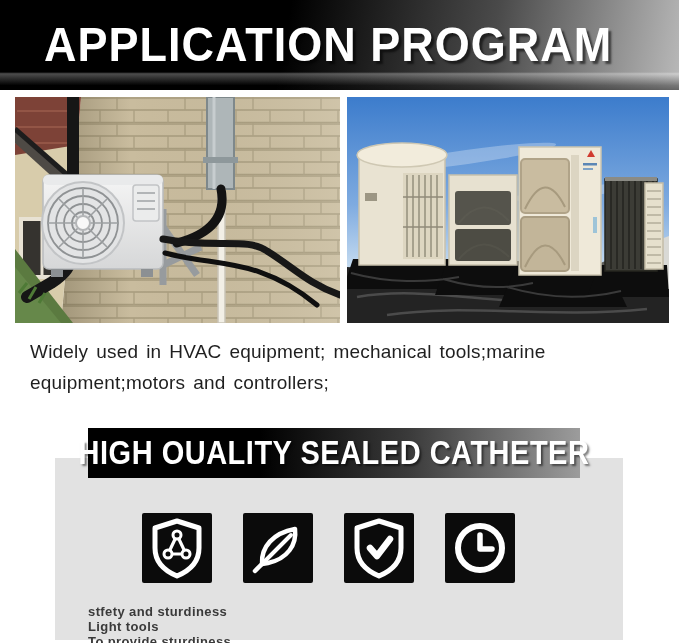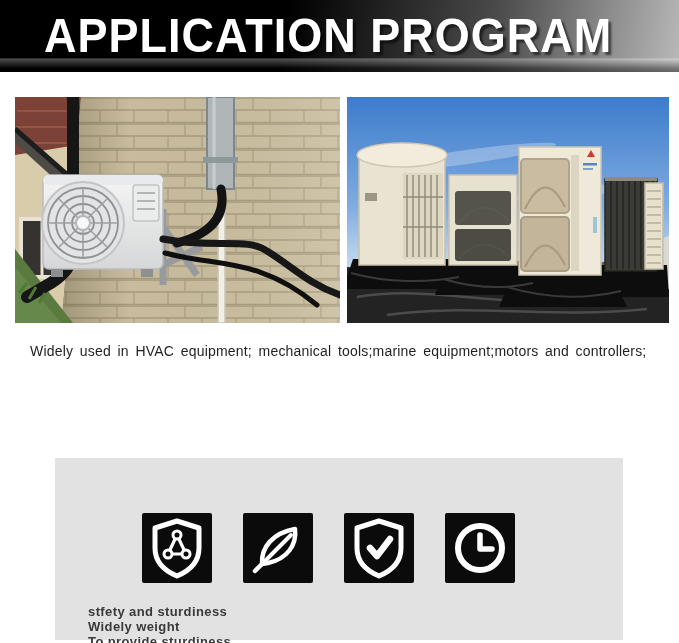--- a/index.html
+++ b/index.html
@@ -1,37 +1,37 @@
 <!DOCTYPE html>
 <html><head>
 <meta charset="utf-8">
 <style>
   html,body{margin:0;padding:0;background:#fff;}
   .page{position:relative;width:679px;height:643px;background:#fff;overflow:hidden;
         font-family:"Liberation Sans",sans-serif;}
 
   
-  .banner{position:absolute;left:0;top:0;width:679px;height:72px;
+  .banner{position:absolute;left:0;top:0;width:679px;height:90px;
     background:
       linear-gradient(to bottom, rgba(255,255,255,0) 80%, rgba(255,255,255,.30) 82%, rgba(0,0,0,.35) 95%, rgba(0,0,0,.45) 100%),
       linear-gradient(100deg,#000 0%,#000 42%,#4a4a4a 72%,#b9b9b9 100%);
     display:flex;align-items:center;}
   .banner h1{margin:0 0 0 44px;color:#fff;font-size:45px;font-weight:800;
     letter-spacing:1px;transform:scaleY(1.08);transform-origin:left center;
     text-shadow:3px 3px 2px rgba(0,0,0,.55);white-space:nowrap;}
 
   
   .photo{position:absolute;top:97px;height:226px;overflow:hidden;}
   .photo.left{left:15px;width:325px;}
   .photo.right{left:347px;width:322px;}
   .photo svg{display:block;}
 
   
   .desc{position:absolute;left:30px;top:336px;width:625px;color:#1f1f1f;
-    font-size:14px;line-height:31px;letter-spacing:.2px;word-spacing:2.5px;}
+    font-size:19px;line-height:31px;letter-spacing:.2px;word-spacing:2.5px;}
 
   
   .gray-panel{position:absolute;left:55px;top:458px;width:568px;height:182px;background:#e2e2e2;}
   .q-banner{position:absolute;left:88px;top:428px;width:492px;height:50px;
     background:linear-gradient(to right,#000 0%,#000 35%,#3a3a3a 65%,#9c9c9c 100%);
     display:flex;align-items:center;justify-content:center;}
   .q-banner h2{margin:0;color:#fff;font-size:29px;font-weight:800;letter-spacing:.5px;
     transform:scaleY(1.12);text-shadow:2px 2px 2px rgba(0,0,0,.5);white-space:nowrap;}
 
   .icons-row{position:absolute;left:142px;top:513px;display:flex;gap:31px;}
@@ -213,20 +213,23 @@
       </g>
     </svg>
   </div>
 
   <div class="desc">
     <div>Widely used in HVAC equipment; mechanical tools;marine equipment;motors and controllers;</div>
   </div>
 
   <div class="gray-panel"></div>
 
+  <div class="q-banner">
+    <h2>HIGH OUALITY SEALED CATHETER</h2>
+  </div>
 
   <div class="icons-row">
     <div class="icon-box">
       <svg width="70" height="70" viewBox="0 0 70 70">
         <path d="M35 8 L57 15 V35 C57 49 47 58 35 63 C23 58 13 49 13 35 V15 Z" fill="none" stroke="#fff" stroke-width="5" stroke-linejoin="round"></path>
         <path d="M35 22 L26 41 H44 Z" fill="none" stroke="#fff" stroke-width="3.2" stroke-linejoin="round"></path>
         <circle cx="35" cy="22" r="4" fill="#0b0b0b" stroke="#fff" stroke-width="3"></circle>
         <circle cx="26" cy="41" r="4" fill="#0b0b0b" stroke="#fff" stroke-width="3"></circle>
         <circle cx="44" cy="41" r="4" fill="#0b0b0b" stroke="#fff" stroke-width="3"></circle>
       </svg>
@@ -247,18 +250,18 @@
     <div class="icon-box">
       <svg width="70" height="70" viewBox="0 0 70 70">
         <circle cx="35" cy="35" r="22" fill="none" stroke="#fff" stroke-width="6"></circle>
         <path d="M35 22 V36 H47" fill="none" stroke="#fff" stroke-width="5.5" stroke-linecap="round" stroke-linejoin="round"></path>
       </svg>
     </div>
   </div>
 
   <div class="labels-row">
     <span class="feature-label">stfety and sturdiness</span>
-    <span class="feature-label">Widely weight</span>
+    <span class="feature-label">Light tools</span>
     <span class="feature-label">To provide sturdiness</span>
     <span class="feature-label">Light Life</span>
   </div>
 
 </div>
 
 </body></html>

